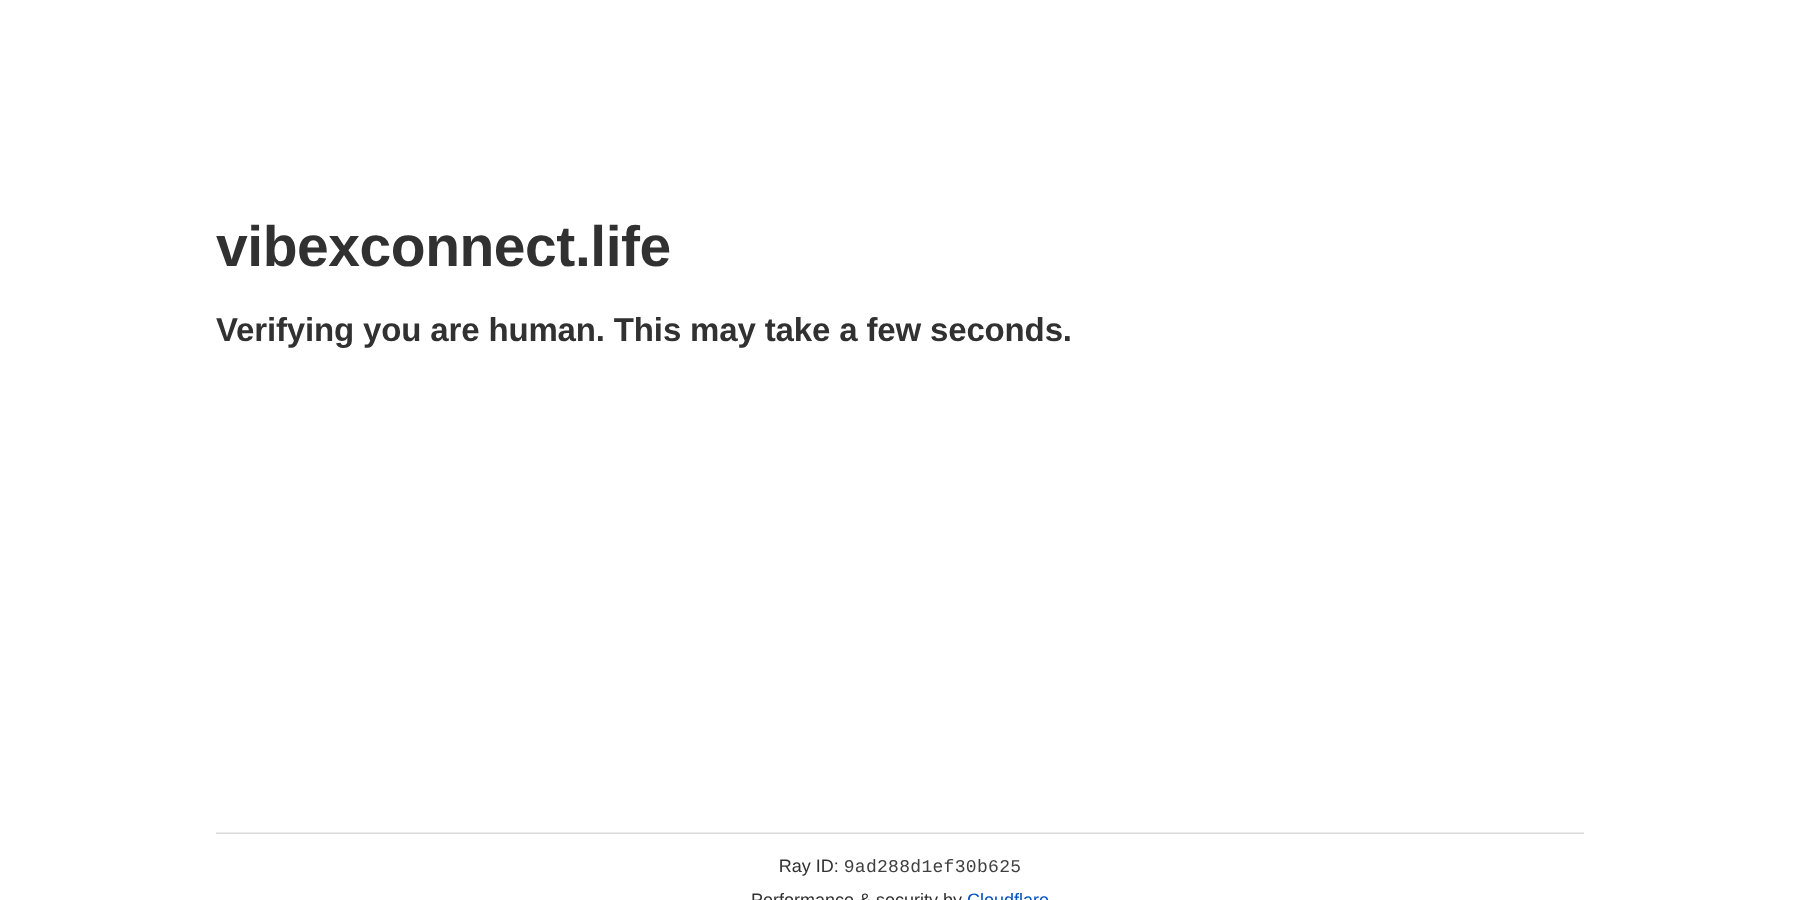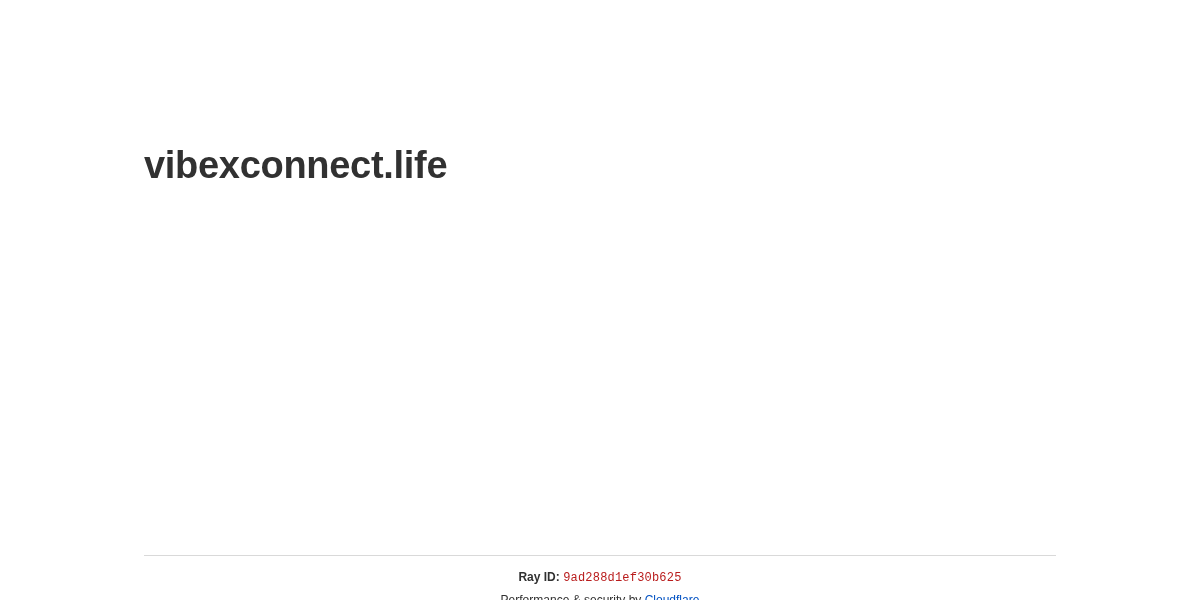--- a/index.html
+++ b/index.html
@@ -89,29 +89,29 @@
 
   .footer-ray {
     margin: 0;
     padding-top: 14px;
     font-size: 12px;
     line-height: 15px;
     color: #313131;
   }
 
   .ray-label {
-    font-weight: bold;
+    font-weight: normal;
     font-family: "Liberation Sans", "DejaVu Sans", sans-serif;
     text-align: center;
   }
 
   .ray-value {
     font-family: "Liberation Mono", "DejaVu Sans Mono", monospace;
     font-size: 12px;
-    color: #b91c1c;
+    color: #404040;
     letter-spacing: 0.2px;
   }
 
   .footer-attribution {
     margin: 0;
     padding-top: 7px;
     font-size: 12px;
     line-height: 15px;
     color: #313131;
   }
@@ -125,20 +125,21 @@
 <body>
 
 <div id="page">
 
   <div class="content-column">
 
     <div class="challenge-main">
 
       <h1 class="page-title">vibexconnect.life</h1>
 
+      <h2 class="page-subtitle">Verifying you are human. This may take a few seconds.</h2>
 
       <div class="verify-widget-slot"></div>
 
 
     </div>
 
   </div>
 
   <div class="page-footer">
 

